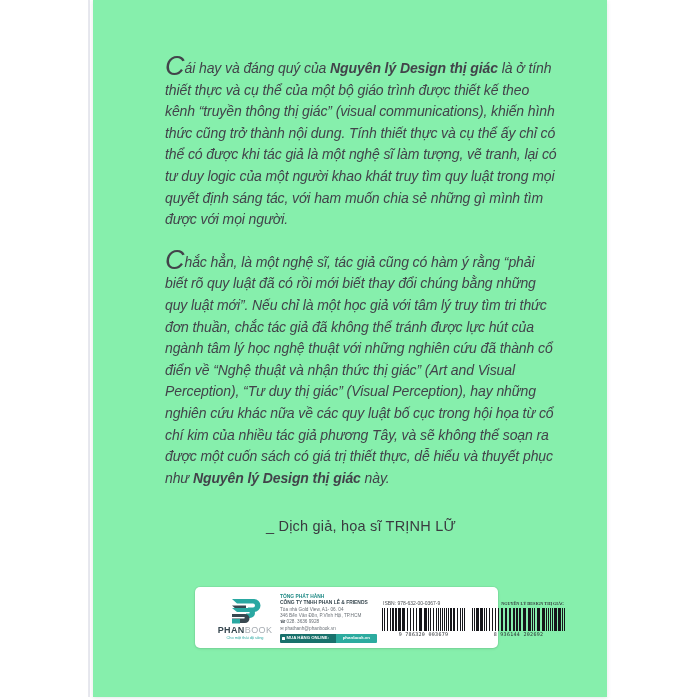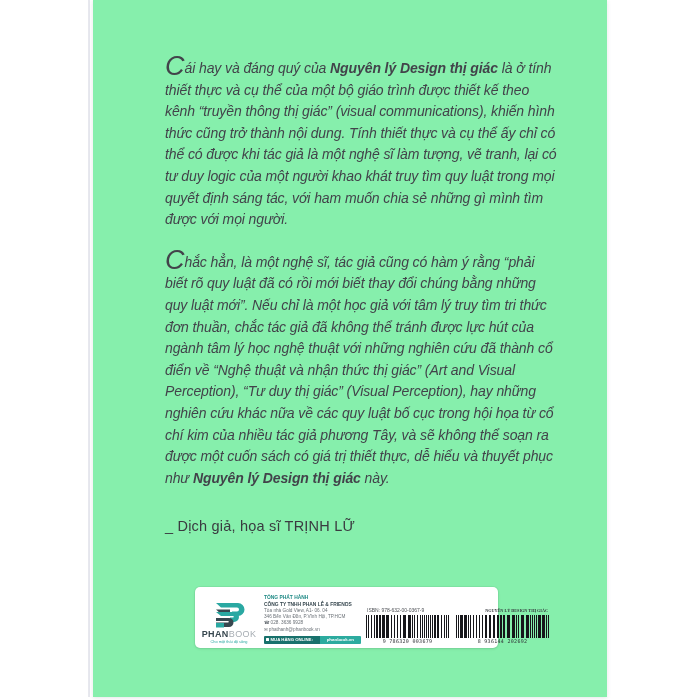--- a/index.html
+++ b/index.html
@@ -22,30 +22,30 @@
     font-style:italic;font-size:14px;line-height:21.6px;
     letter-spacing:-0.1px;color:#42434a;text-align:left;
   }
   .text-block p{margin:0 0 21px 0;}
   .dropcap{
     font-size:27px;line-height:10px;letter-spacing:0;
     position:relative;top:2px;
   }
   .bold-title{font-weight:bold;}
   .signature{
-    margin-top:27px;text-align:left;font-style:normal;
+    margin-top:27px;text-align:center;font-style:normal;
     font-size:14.5px;letter-spacing:0.2px;color:#3a3b40;
   }
   
   .label{
     position:absolute;left:102px;top:587px;width:303px;height:61px;
     background:#ffffff;border-radius:5px;
     box-shadow:0 0 0 1px rgba(0,0,0,0.04),0 1px 3px rgba(0,0,0,0.10);
-    display:flex;align-items:flex-end;gap:5px;
-    padding:4px 6px 4px 4px;box-sizing:border-box;
+    display:flex;align-items:center;gap:5px;
+    padding:4px 6px 4px 20px;box-sizing:border-box;
   }
   .logo-col{width:60px;flex:0 0 auto;text-align:center;}
   .logo-mark{display:block;margin:1px auto 0 auto;}
   .logo-name{font-size:9px;font-weight:bold;letter-spacing:0.4px;line-height:10px;margin-top:1px;}
   .logo-name .n1{color:#37474f;}
   .logo-name .n2{color:#a7adb3;font-weight:normal;}
   .logo-tagline{font-size:3.9px;color:#2aa8a2;line-height:5px;}
   .info-col{width:97px;flex:0 0 auto;font-size:4.7px;line-height:6.3px;color:#6b7177;text-align:left;padding-top:2px;}
   .info-heading{color:#1f8a85;font-weight:bold;font-size:4.9px;}
   .info-company{color:#37474f;font-weight:bold;font-size:4.9px;}

